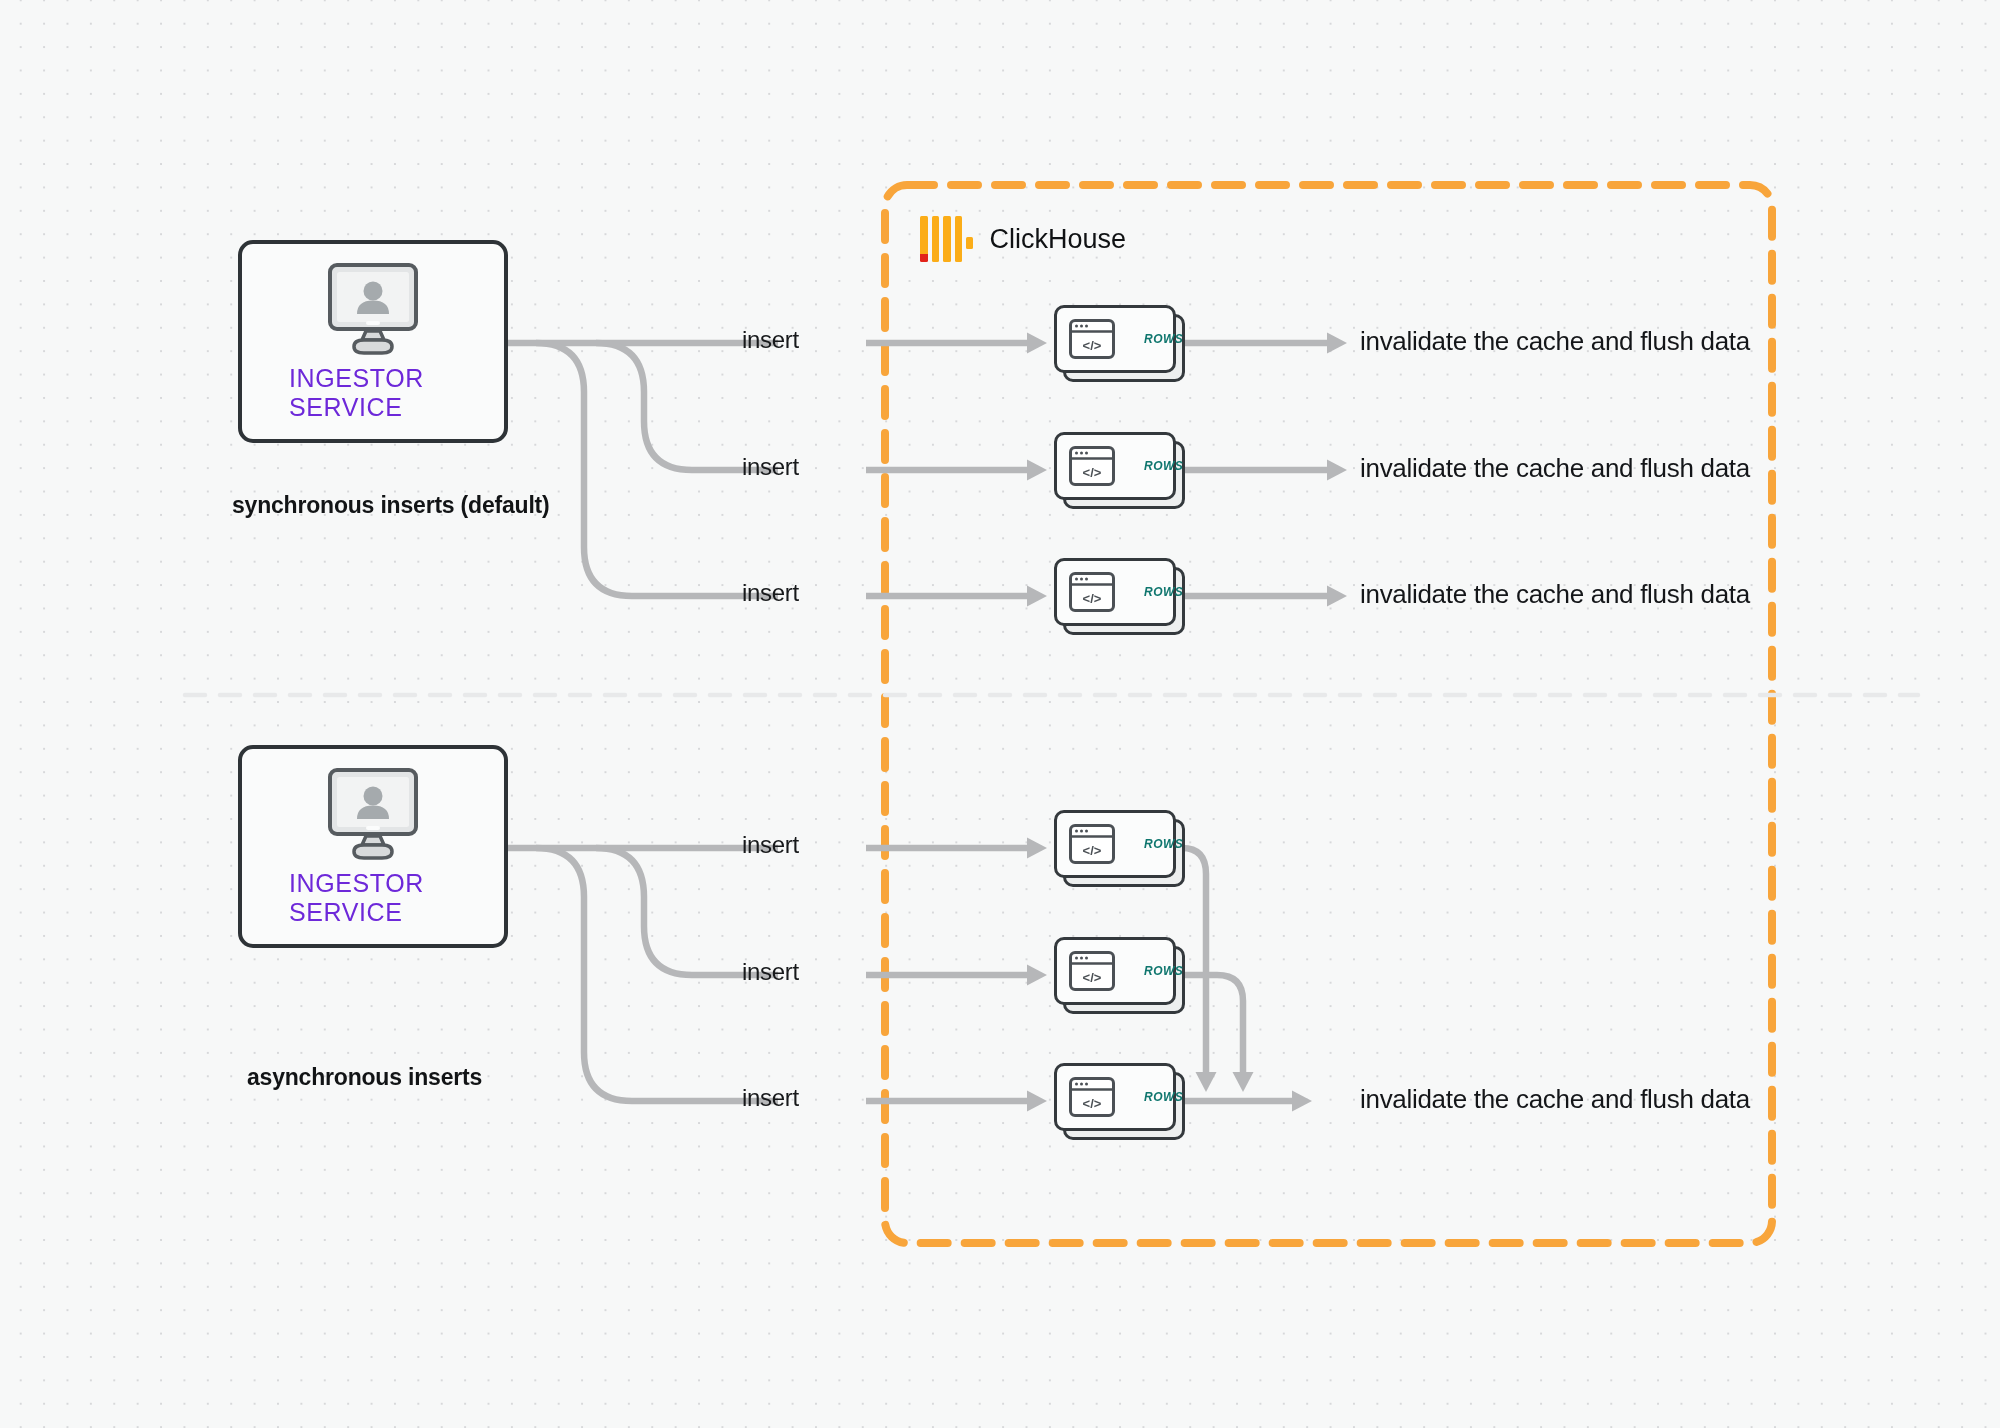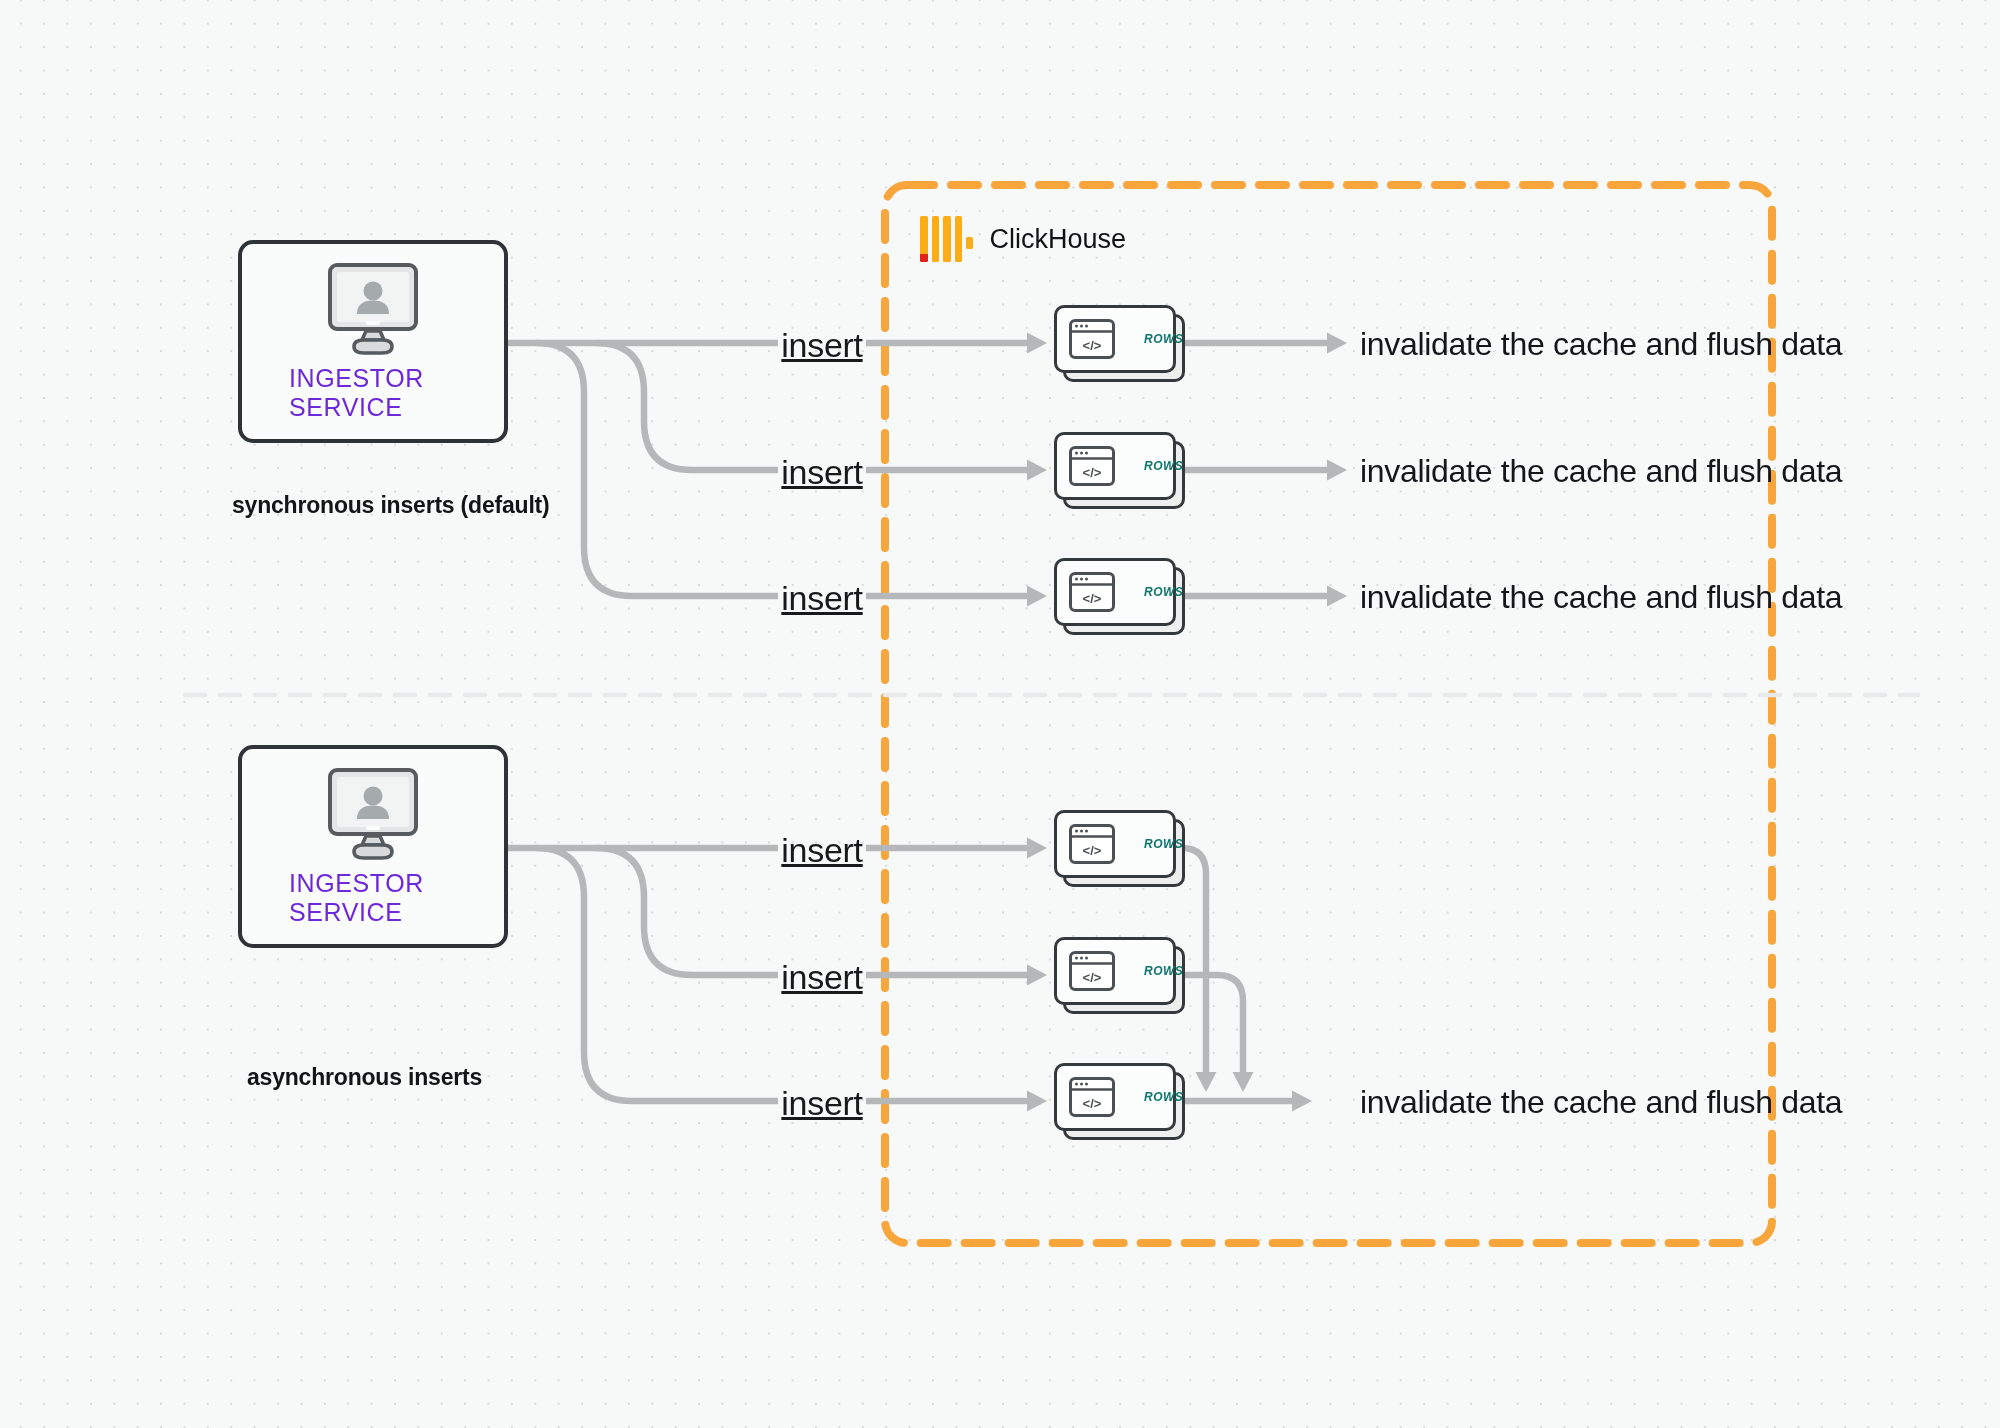--- a/index.html
+++ b/index.html
@@ -27,25 +27,25 @@
     margin-top:6px;font-size:25px;color:#6d28d9;letter-spacing:.6px;margin-left:47px;
   }
 
   
   .caption{
     position:absolute;font-size:23px;font-weight:700;color:#121416;letter-spacing:-.2px;
   }
 
   
   .insert-label{
-    position:absolute;width:160px;text-align:center;
-    font-size:34px;color:#17191b;letter-spacing:-.3px;text-decoration:underline;
+    position:absolute;width:160px;
+    font-size:24px;color:#17191b;letter-spacing:-.3px;
   }
   .result-label{
-    position:absolute;font-size:32px;color:#141619;letter-spacing:-.3px;white-space:nowrap;text-align:center;
+    position:absolute;font-size:26px;color:#141619;letter-spacing:-.3px;white-space:nowrap;text-align:center;
   }
 
   
   .ch-logo{position:absolute;display:flex;align-items:flex-start;}
   .ch-bars{display:flex;gap:4px;align-items:flex-start;height:46px;}
   .ch-bar{width:7.5px;height:46px;background:#fbad18;border-radius:1.5px;display:inline-block;}
   .ch-bar.red{background:linear-gradient(180deg,#fbad18 82%,#e2231a 82%);}
   .ch-bar.short{height:12px;width:6.5px;margin-top:21px;}
   .ch-name{margin-left:17px;font-size:27px;font-weight:500;color:#101214;line-height:46px;}
 

